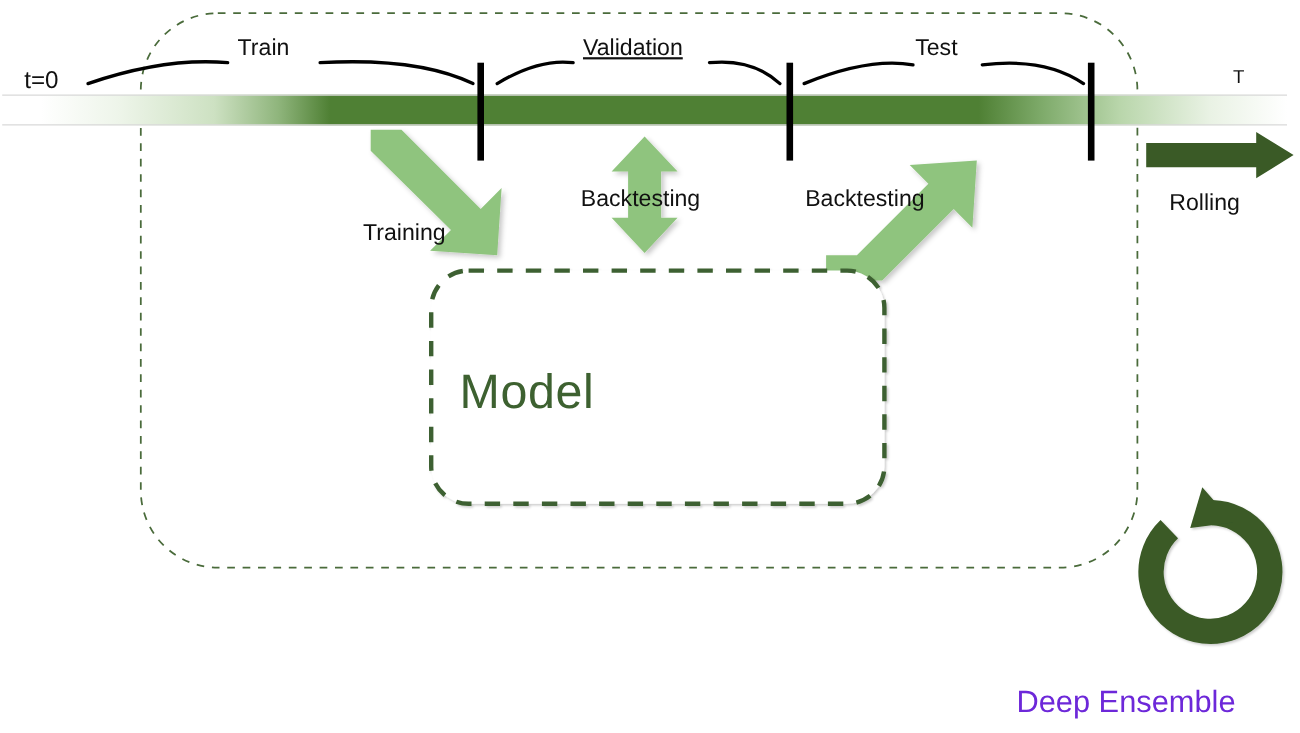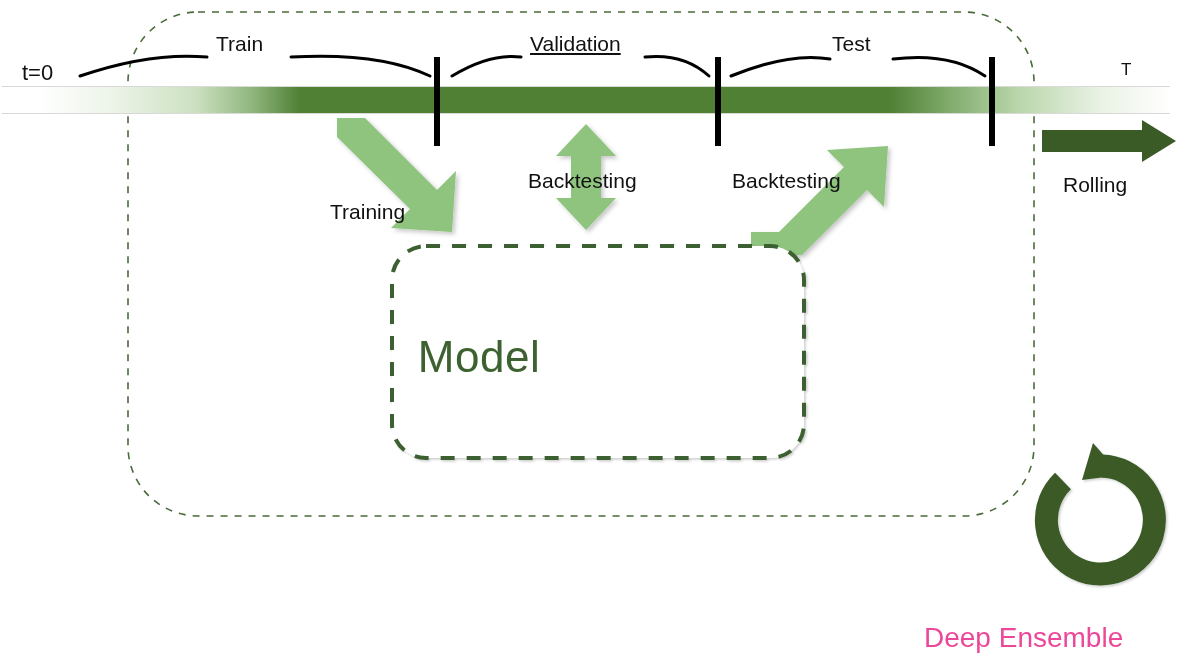--- a/index.html
+++ b/index.html
@@ -61,21 +61,21 @@
     width: 958px;
     text-align: center;
     font-size: 44px;
     color: #3D6130;
     letter-spacing: 0.5px;
   }
   .lbl-deep {
     left: 924px;
     top: 624px;
     font-size: 28px;
-    color: #ec4899;
+    color: #6d28d9;
   }
 </style>
 </head>
 <body>
 
 <div id="stage">
 
   <svg id="canvas" viewBox="0 0 1182 666">
     <defs>
       <linearGradient id="barGrad" x1="0" y1="0" x2="1" y2="0">

